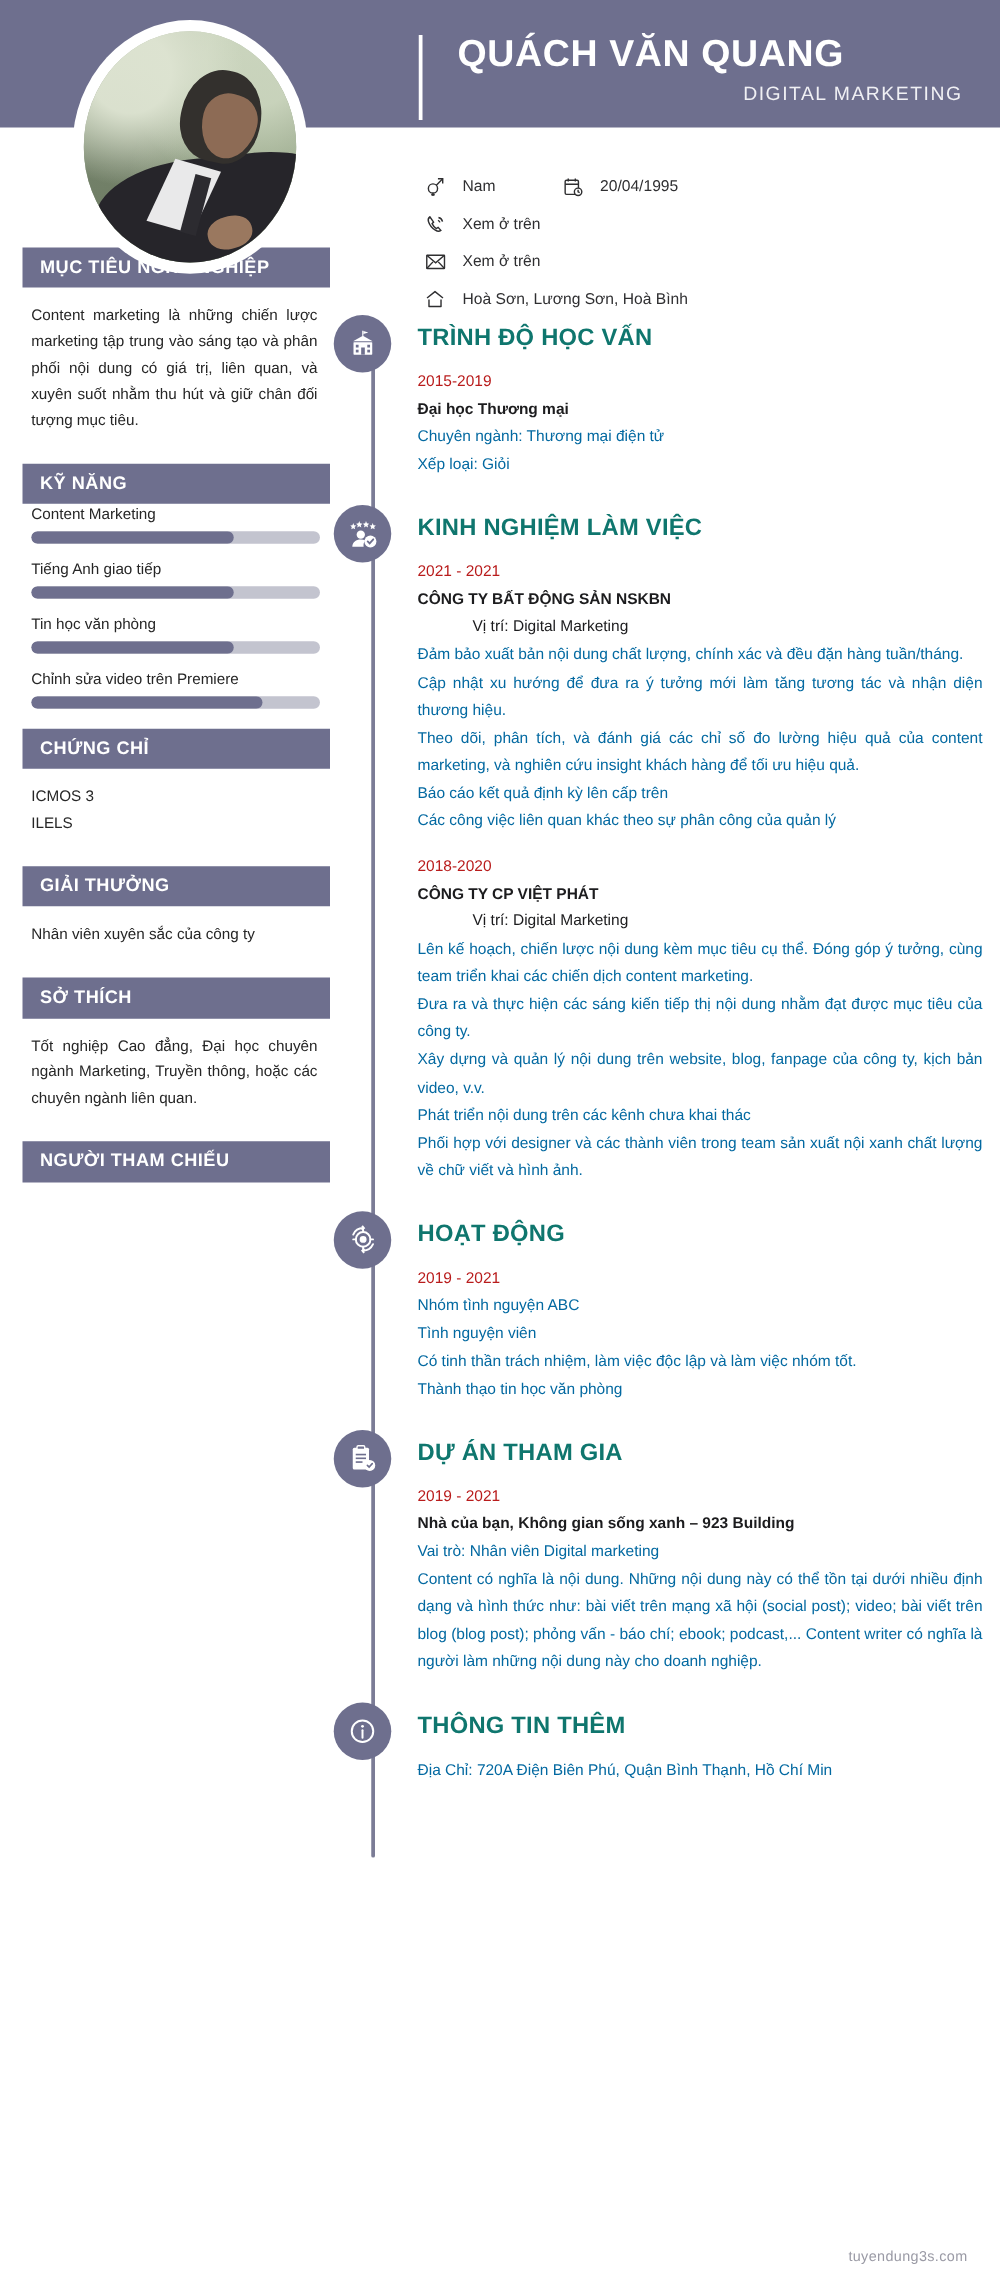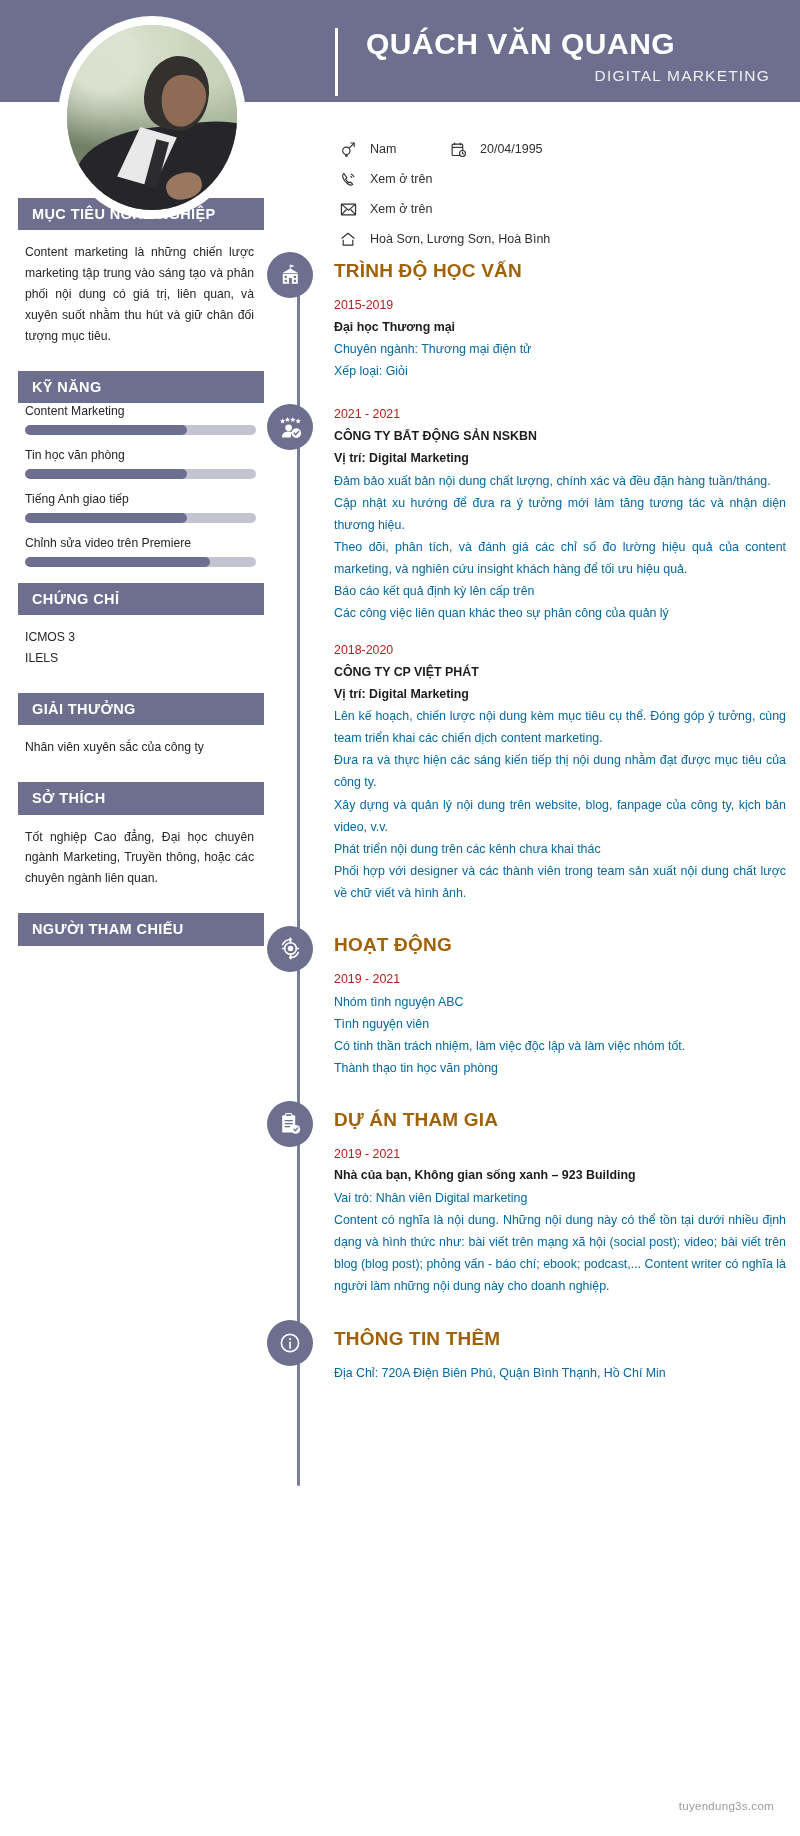--- a/index.html
+++ b/index.html
@@ -233,21 +233,21 @@
     height: 46px;
     border-radius: 50%;
     background: #6e6f8e;
     display: flex;
     align-items: center;
     justify-content: center;
   }
   .tl-title {
     font-size: 19px;
     font-weight: bold;
-    color: #a16207;
+    color: #0f766e;
     letter-spacing: 0.2px;
     line-height: 1.1;
     padding-top: 9px;
     margin-bottom: 13px;
   }
   .entry { margin-bottom: 16px; }
   .entry:last-child { margin-bottom: 0; }
   .e-date {
     font-size: 12.4px;
     font-weight: normal;
@@ -255,23 +255,24 @@
     line-height: 1.75;
   }
   .e-org {
     font-size: 12.4px;
     font-weight: bold;
     color: #1c1c1e;
     line-height: 1.75;
   }
   .e-role {
     font-size: 12.4px;
-    font-weight: bold;
+    font-weight: normal;
     color: #1c1c1e;
     line-height: 1.75;
+    margin-left: 44px;
   }
   .e-line {
     font-size: 12.4px;
     color: #0369a1;
     line-height: 1.78;
     text-align: justify;
   }
   .e-line.plain { text-align: left; }
 
   
@@ -387,27 +388,27 @@
     <div>
       <div class="sec-bar">KỸ NĂNG</div>
       <div class="skills-wrap">
         <div class="skill">
           <div class="skill-label">Content Marketing</div>
           <div class="bar-track">
             <div class="bar-fill" style="width:70%"></div>
           </div>
         </div>
         <div class="skill">
-          <div class="skill-label">Tin học văn phòng</div>
+          <div class="skill-label">Tiếng Anh giao tiếp</div>
           <div class="bar-track">
             <div class="bar-fill" style="width:70%"></div>
           </div>
         </div>
         <div class="skill">
-          <div class="skill-label">Tiếng Anh giao tiếp</div>
+          <div class="skill-label">Tin học văn phòng</div>
           <div class="bar-track">
             <div class="bar-fill" style="width:70%"></div>
           </div>
         </div>
         <div class="skill">
           <div class="skill-label">Chỉnh sửa video trên Premiere</div>
           <div class="bar-track">
             <div class="bar-fill" style="width:80%"></div>
           </div>
         </div>
@@ -479,41 +480,42 @@
           <polygon points="4.4,3.2 5.1,4.9 6.8,5.2 5.5,6.4 5.9,8.1 4.4,7.2 2.9,8.1 3.3,6.4 2.1,5.2 3.8,4.9"></polygon>
           <polygon points="9,1.8 9.7,3.5 11.5,3.8 10.2,5 10.6,6.7 9,5.8 7.5,6.7 7.9,5 6.6,3.8 8.4,3.5"></polygon>
           <polygon points="14.2,1.8 14.9,3.5 16.7,3.8 15.4,5 15.8,6.7 14.2,5.8 12.7,6.7 13.1,5 11.8,3.8 13.6,3.5"></polygon>
           <polygon points="19.3,3.2 20,4.9 21.8,5.2 20.5,6.4 20.9,8.1 19.3,7.2 17.8,8.1 18.2,6.4 16.9,5.2 18.7,4.9"></polygon>
           <circle cx="10.2" cy="12.2" r="3.2"></circle>
           <path d="M3.7 21.5c0-3.6 2.9-5.6 6.5-5.6 1.3 0 2.5.3 3.5.8-.9 1-1.4 2.2-1.4 3.6 0 .4 0 .8.1 1.2z"></path>
           <circle cx="17.6" cy="17.4" r="4.6"></circle>
           <polyline points="15.5,17.4 17,18.9 19.8,15.8" fill="none" stroke="#6e6f8e" stroke-width="1.4" stroke-linecap="round"></polyline>
         </svg>
       </div>
+      <div class="tl-title">KINH NGHIỆM LÀM VIỆC</div>
 
       <div class="entry">
         <div class="e-date">2021 - 2021</div>
         <div class="e-org">CÔNG TY BẤT ĐỘNG SẢN NSKBN</div>
         <div class="e-role">Vị trí: Digital Marketing</div>
         <div class="e-line">Đảm bảo xuất bản nội dung chất lượng, chính xác và đều đặn hàng tuần/tháng.</div>
         <div class="e-line">Cập nhật xu hướng để đưa ra ý tưởng mới làm tăng tương tác và nhận diện thương hiệu.</div>
         <div class="e-line">Theo dõi, phân tích, và đánh giá các chỉ số đo lường hiệu quả của content marketing, và nghiên cứu insight khách hàng để tối ưu hiệu quả.</div>
         <div class="e-line plain">Báo cáo kết quả định kỳ lên cấp trên</div>
         <div class="e-line">Các công việc liên quan khác theo sự phân công của quản lý</div>
       </div>
 
       <div class="entry">
         <div class="e-date">2018-2020</div>
         <div class="e-org">CÔNG TY CP VIỆT PHÁT</div>
         <div class="e-role">Vị trí: Digital Marketing</div>
         <div class="e-line">Lên kế hoạch, chiến lược nội dung kèm mục tiêu cụ thể. Đóng góp ý tưởng, cùng team triển khai các chiến dịch content marketing.</div>
         <div class="e-line">Đưa ra và thực hiện các sáng kiến tiếp thị nội dung nhằm đạt được mục tiêu của công ty.</div>
         <div class="e-line">Xây dựng và quản lý nội dung trên website, blog, fanpage của công ty, kịch bản video, v.v.</div>
         <div class="e-line plain">Phát triển nội dung trên các kênh chưa khai thác</div>
-        <div class="e-line">Phối hợp với designer và các thành viên trong team sản xuất nội dung chất lược về chữ viết và hình ảnh.</div>
+        <div class="e-line">Phối hợp với designer và các thành viên trong team sản xuất nội xanh chất lượng về chữ viết và hình ảnh.</div>
       </div>
     </div>
 
     <div class="tl-block">
       <div class="tl-node">
         <svg width="25" height="25" viewBox="0 0 24 24" fill="none" stroke="#ffffff" stroke-width="1.5">
           <circle cx="12" cy="12" r="5.6"></circle>
           <circle cx="12" cy="12" r="1.9" fill="#ffffff"></circle>
           <path d="M12 6.4v-2M12 17.6v2M6.4 12h-2M17.6 12h2" stroke-linecap="round"></path>
           <path d="M4.4 8.3A8.4 8.4 0 0 1 12 3.3" stroke-linecap="round"></path>

